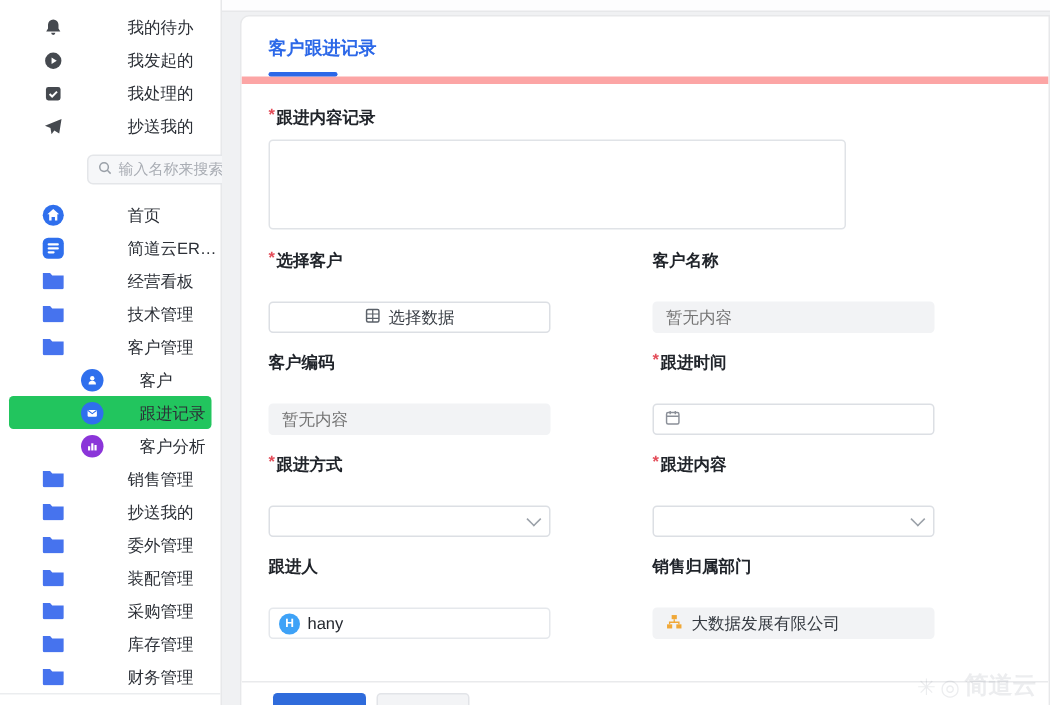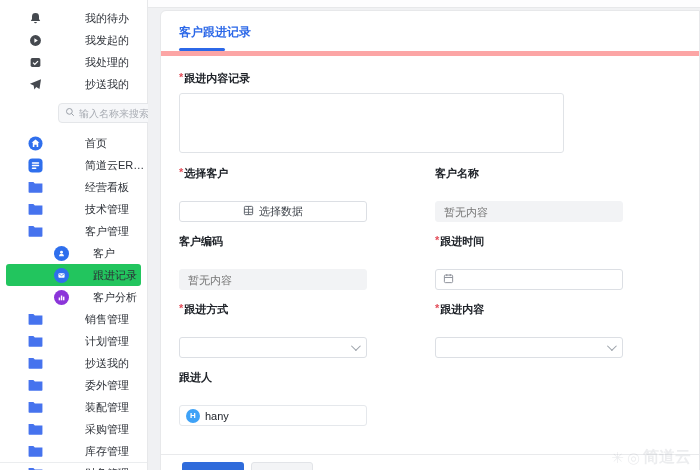--- a/index.html
+++ b/index.html
@@ -218,28 +218,20 @@
 
   <div class="side-row">
     <span class="ic">
       <svg width="15" height="12" viewBox="0 0 16 13">
           <path fill="#4673ee" d="M0.5 1h5.2l1.6 1.8h8.2V12a.8.8 0 0 1-.8.8H1.3a.8.8 0 0 1-.8-.8z"></path>
         </svg>
     </span>
     <span class="lbl">销售管理</span>
   </div>
 
-  <div class="side-row">
-    <span class="ic">
-      <svg width="15" height="12" viewBox="0 0 16 13">
-          <path fill="#4673ee" d="M0.5 1h5.2l1.6 1.8h8.2V12a.8.8 0 0 1-.8.8H1.3a.8.8 0 0 1-.8-.8z"></path>
-        </svg>
-    </span>
-    <span class="lbl">计划管理</span>
-  </div>
 
   <div class="side-row">
     <span class="ic">
       <svg width="15" height="12" viewBox="0 0 16 13">
           <path fill="#4673ee" d="M0.5 1h5.2l1.6 1.8h8.2V12a.8.8 0 0 1-.8.8H1.3a.8.8 0 0 1-.8-.8z"></path>
         </svg>
     </span>
     <span class="lbl">抄送我的</span>
   </div>
 
@@ -377,20 +369,36 @@
 
         <div>
           <div class="field-label">
             <span>跟进人</span>
           </div>
           <div class="ctrl person-field">
             <span class="avatar">H</span>
             <span>hany</span>
           </div>
         </div>
+        <div>
+          <div class="field-label">
+            <span>销售归属部门</span>
+          </div>
+          <div class="ctrl dept-field">
+            <span>
+              <svg width="11" height="11" viewBox="0 0 16 16">
+                  <rect x="5.5" y="1.5" width="5" height="4" fill="#f0a838"></rect>
+                  <rect x="1" y="10.5" width="5" height="4" fill="#f0a838"></rect>
+                  <rect x="10" y="10.5" width="5" height="4" fill="#f0a838"></rect>
+                  <path d="M8 5.5v3M3.5 10.5V8.5h9v2" stroke="#f0a838" stroke-width="1.3" fill="none"></path>
+                </svg>
+            </span>
+            <span>大数据发展有限公司</span>
+          </div>
+        </div>
       </div>
     </div>
 
     <div class="footer">
       <div class="btn-primary"></div>
       <div class="btn-secondary"></div>
     </div>
 
     <div class="watermark">
       <span class="wm-glyph">✳</span>

